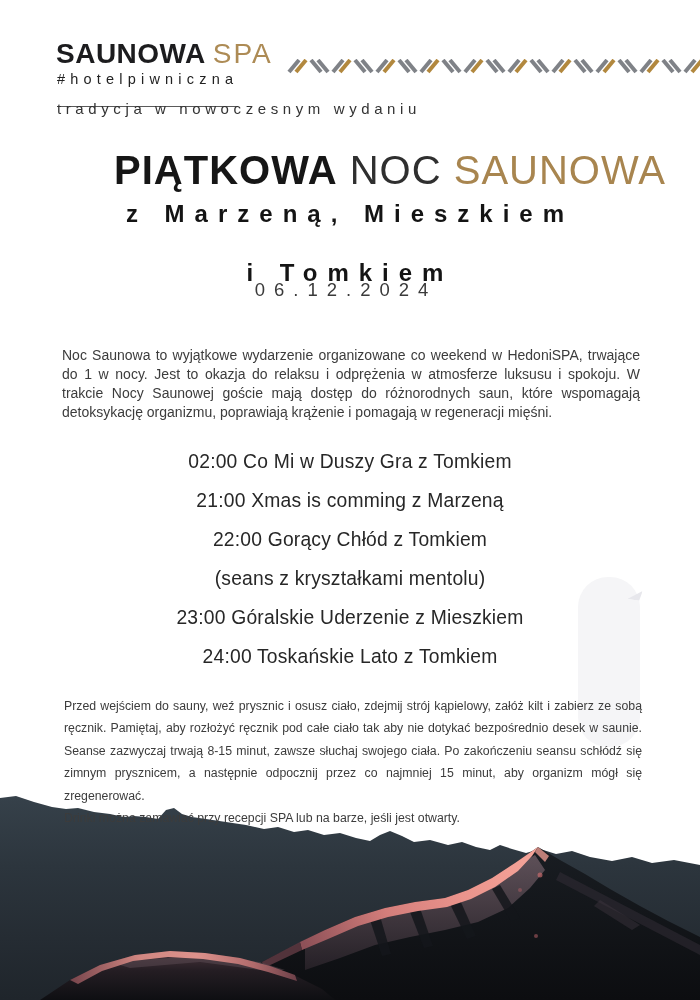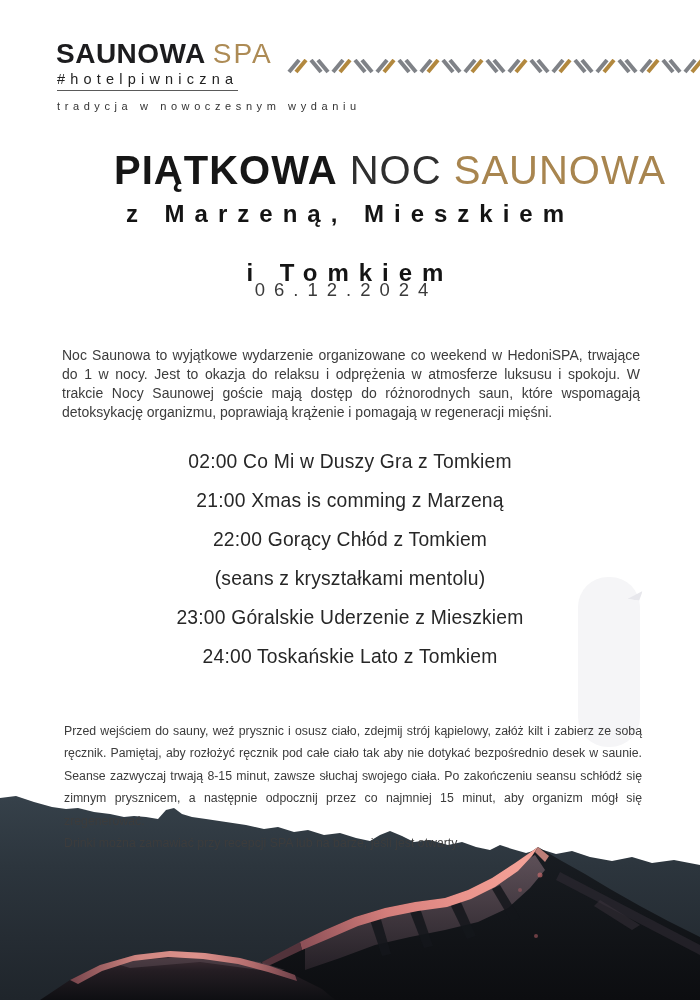--- a/index.html
+++ b/index.html
@@ -5,43 +5,43 @@
   html,body{margin:0;padding:0;background:#ffffff;}
   .poster{
     position:relative;width:700px;height:1000px;background:#ffffff;
     overflow:hidden;font-family:"Liberation Sans","DejaVu Sans",sans-serif;
   }
   
   .logo{position:absolute;left:56px;top:38px;font-size:28px;font-weight:800;
         letter-spacing:.5px;color:#1c1c1e;white-space:nowrap;}
   .logo .accent{font-weight:400;color:#ad8b55;margin-left:7px;letter-spacing:2px;}
   .hashtag{position:absolute;left:57px;top:71px;font-size:14.5px;letter-spacing:5.2px;
-           color:#222;font-weight:500;border-bottom:1px solid #5a5a5a;padding-bottom:3px;}
-  .tagline{position:absolute;left:57px;top:100px;font-size:11px;letter-spacing:4.6px;
+           color:#222;font-weight:500;border-bottom:1px solid #5a5a5a;padding-bottom:19px;}
+  .tagline{position:absolute;left:57px;top:100px;font-size:15px;letter-spacing:4.6px;
            color:#333;font-weight:400;white-space:nowrap;}
   .chevrons{position:absolute;left:287px;top:58px;}
   
   .title{position:absolute;left:4px;top:148px;width:700px;text-align:center;
          font-size:40px;letter-spacing:1px;white-space:nowrap;color:#161616;padding-left:36px;}
   .title .t-bold{font-weight:800;}
   .title .t-light{font-weight:300;color:#2f2f2f;}
   .title .t-gold{font-weight:300;color:#a8854f;}
   .subtitle{position:absolute;left:0;width:700px;text-align:center;font-size:24px;
             font-weight:700;letter-spacing:10px;color:#141414;white-space:nowrap;}
   .subtitle.l1{top:200px;}
   .subtitle.l2{top:228px;margin-top:31px;}
   .date{position:absolute;left:0;top:279px;width:692px;text-align:center;
         font-size:18.5px;font-weight:300;letter-spacing:9px;color:#3a3a3a;}
   
   .intro{position:absolute;left:62px;top:332px;width:578px;font-size:14px;
          line-height:19px;color:#3c3c3c;text-align:justify;}
   .schedule{position:absolute;left:0;top:442px;width:700px;text-align:center;}
   .schedule .item{font-size:19.3px;line-height:39px;color:#272727;letter-spacing:.2px;}
   .rules{position:absolute;left:64px;top:695px;width:578px;font-size:12.3px;
-         line-height:22.4px;color:#3c3c3c;z-index:2;margin-top:25px;}
+         line-height:22.4px;color:#3c3c3c;z-index:2;}
   .rules .para{text-align:justify;}
   
   .watermark{position:absolute;left:578px;top:577px;width:62px;height:170px;
              border-radius:30px;background:#f5f5f7;z-index:1;}
   .watermark-speck{position:absolute;left:628px;top:590px;width:14px;height:10px;
                    background:#e7e7ec;clip-path:polygon(0 100%,100% 0,85% 100%);
                    transform:rotate(8deg);z-index:1;}
   
   .mountain{position:absolute;left:0;bottom:0;width:700px;height:210px;display:block;}
 </style>

